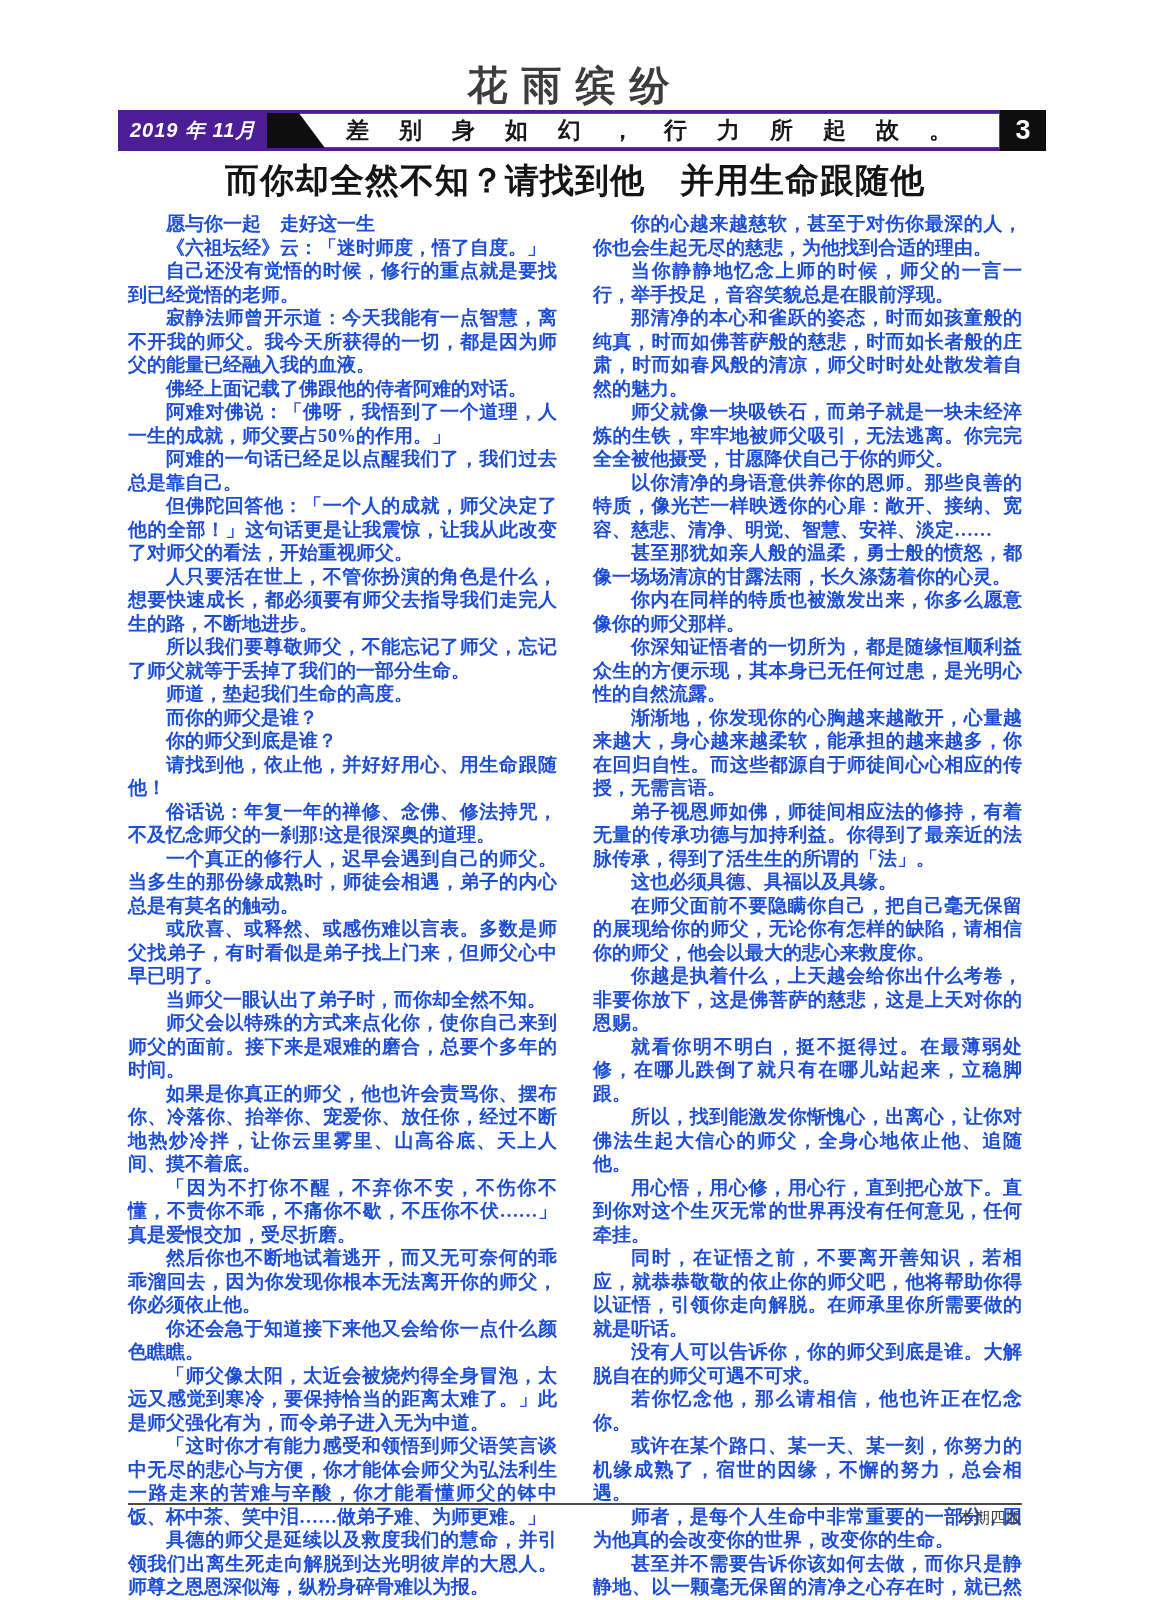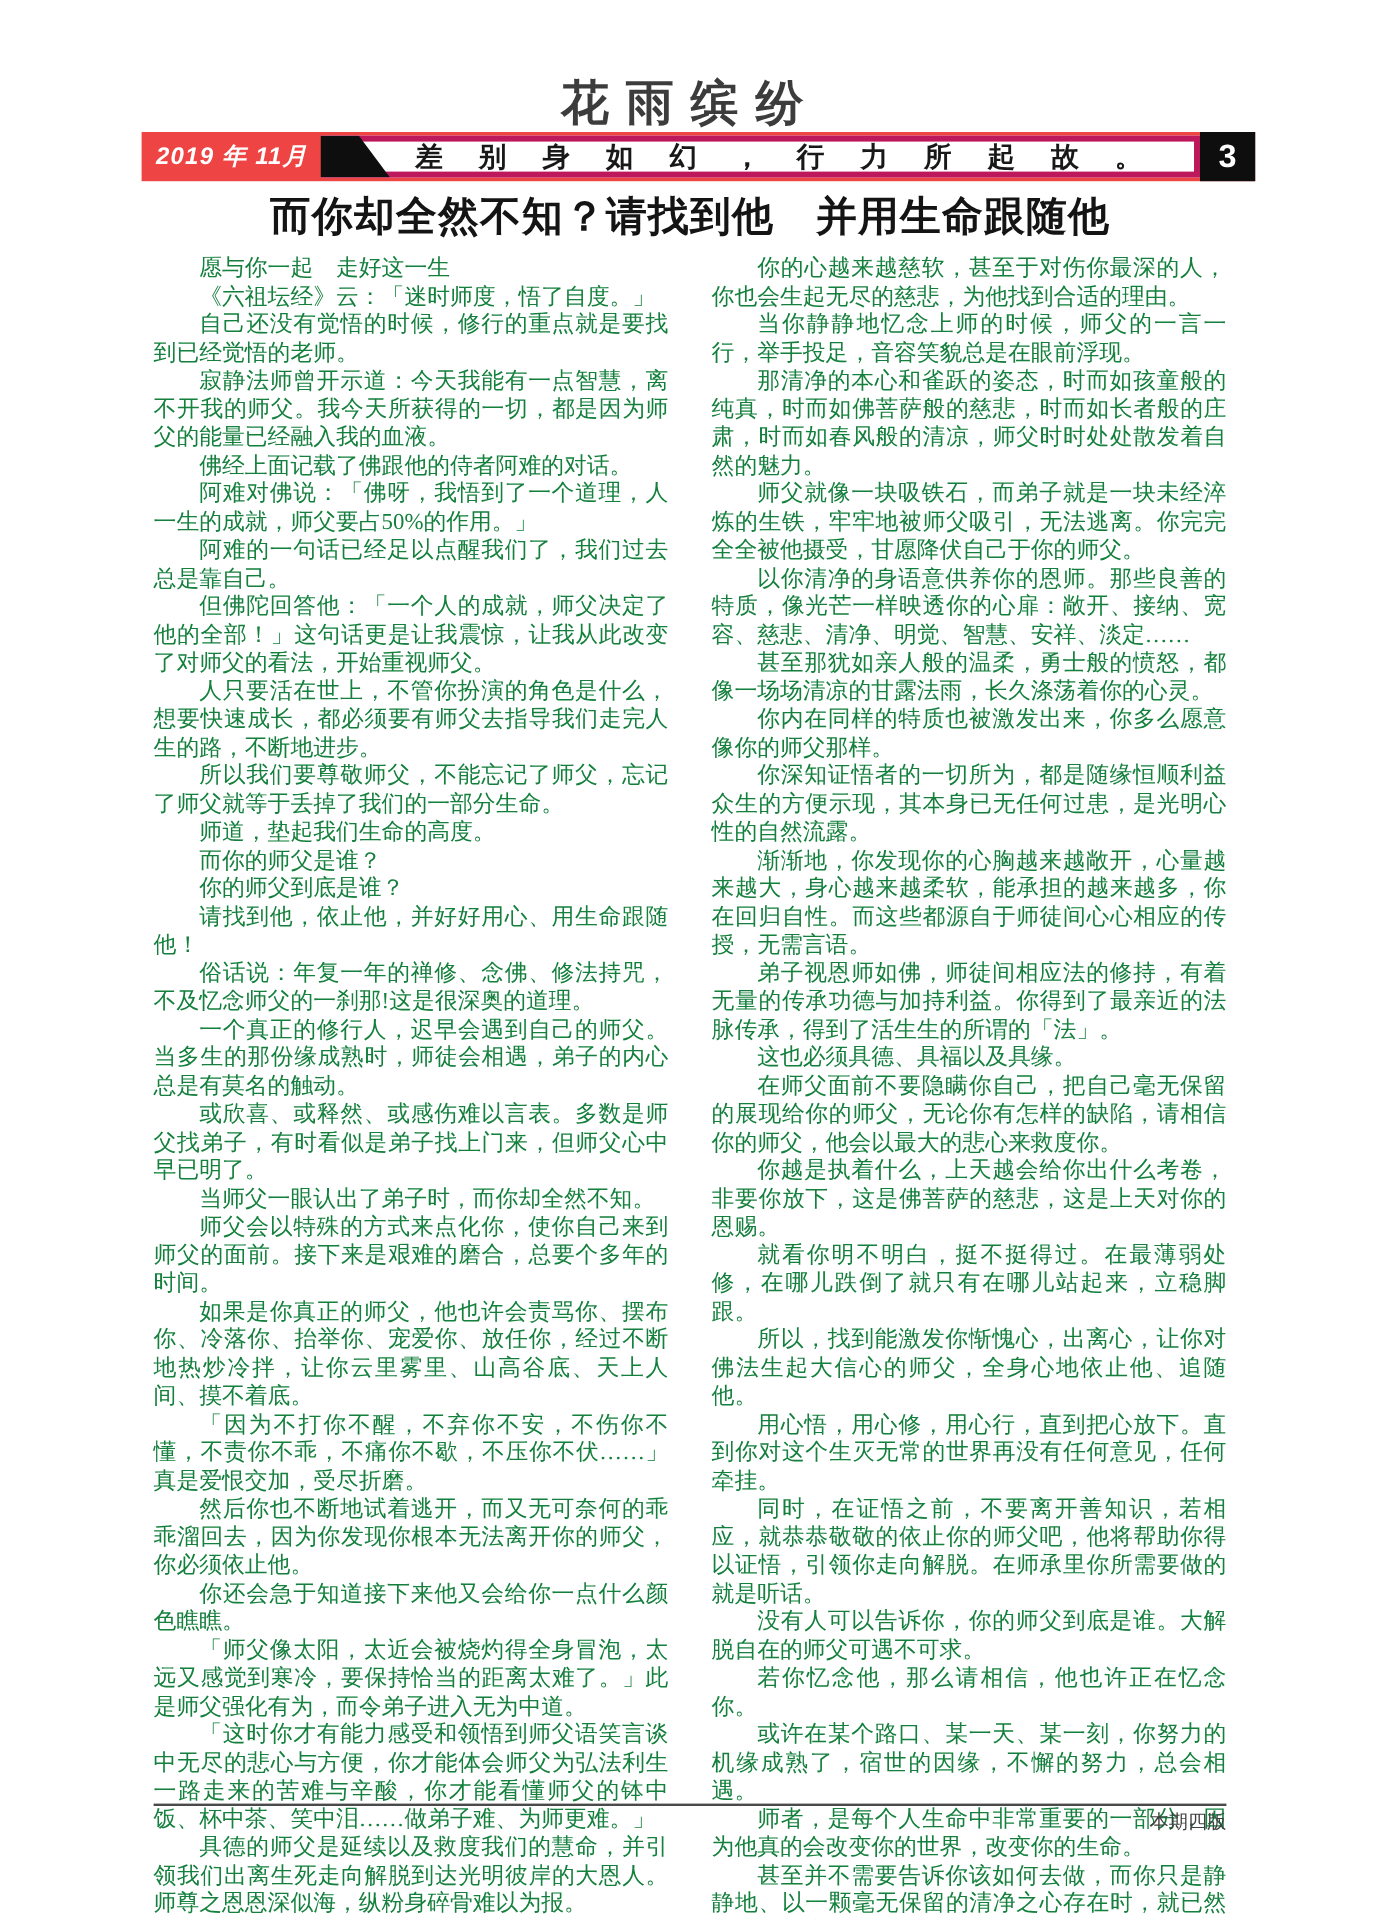--- a/index.html
+++ b/index.html
@@ -15,35 +15,35 @@
   .masthead {
     position:absolute; top:58px; left:0; width:100%;
     text-align:center;
     font-size:40px; font-weight:bold;
     letter-spacing:14px;
     color:#3c3c3c;
   }
   .header-bar {
     position:absolute; top:110px; left:118px;
     width:928px; height:41px;
-    background:#ef4444;
+    background:#4c1d95;
   }
   .date {
     position:absolute; left:12px; top:0; height:41px;
     display:flex; align-items:center;
     color:#ffffff;
     font-family:"Liberation Sans","DejaVu Sans",sans-serif;
     font-size:20px; font-weight:bold; font-style:italic;
     letter-spacing:1px;
     z-index:3;
   }
   .slogan-box {
     position:absolute; left:150px; right:46px; top:3px; bottom:3px;
     background:#ffffff;
-    border:5px solid #be185d;
+    border:1px solid #be185d;
     display:flex; align-items:center; justify-content:center;
     z-index:1;
   }
   .slogan-wedge {
     position:absolute; left:149px; top:3px; bottom:3px; width:58px;
     background:#0e0e0e;
     clip-path:polygon(0 0, 55% 0, 100% 100%, 0 100%);
     z-index:2;
   }
   .slogan {
@@ -76,21 +76,22 @@
     display:flex; gap:36px;
   }
   .col { width:429px; }
   .para {
     margin:0;
     text-indent:2em;
     font-size:19px;
     line-height:23.5px;
     text-align:justify;
     word-break:break-all;
-    color:#15803d;
+    color:#1d4ed8;
+    font-weight:bold;
   }
   .footer-line {
     position:absolute; top:1503px; left:128px; width:894px;
     height:0; border-top:2px solid #4a4a4a;
   }
   .footer-text {
     position:absolute; top:1508px; right:129px;
     font-size:16px;
     color:#3f3f3f;
   }

